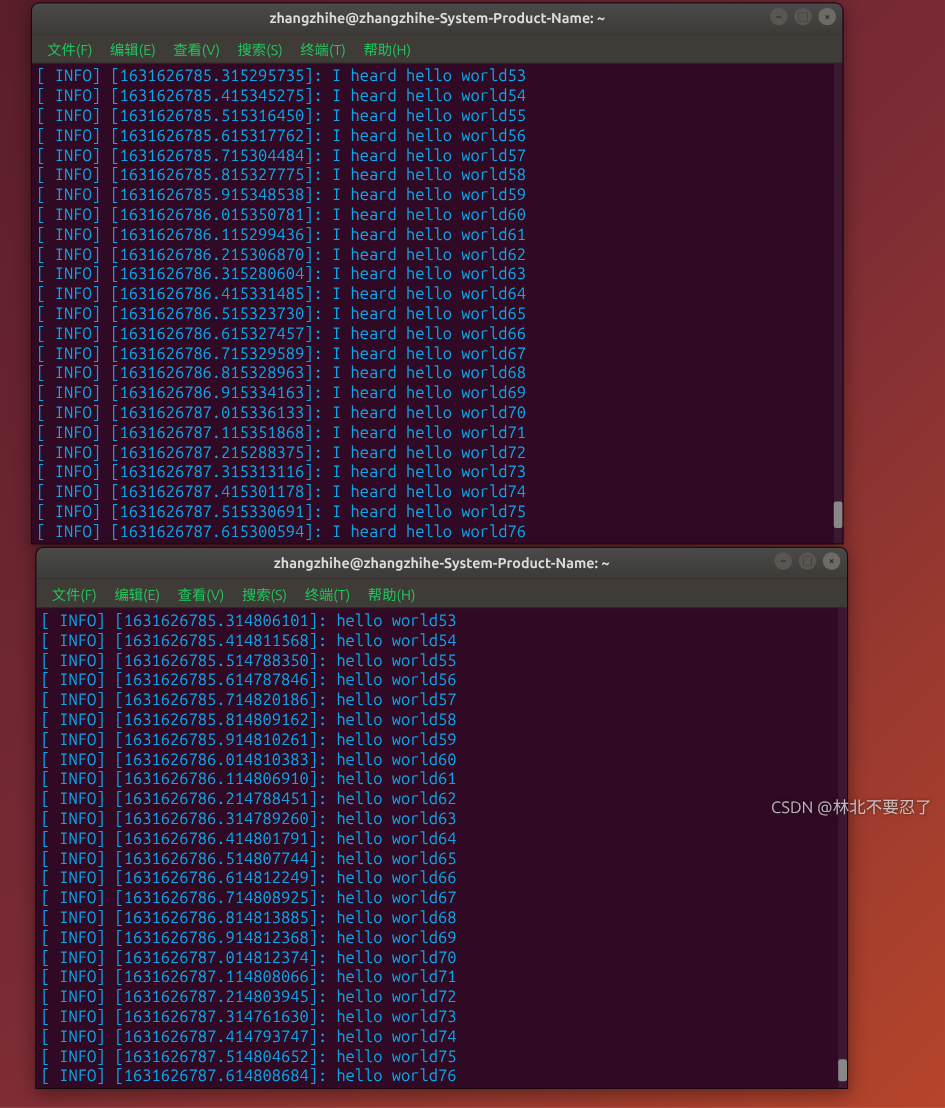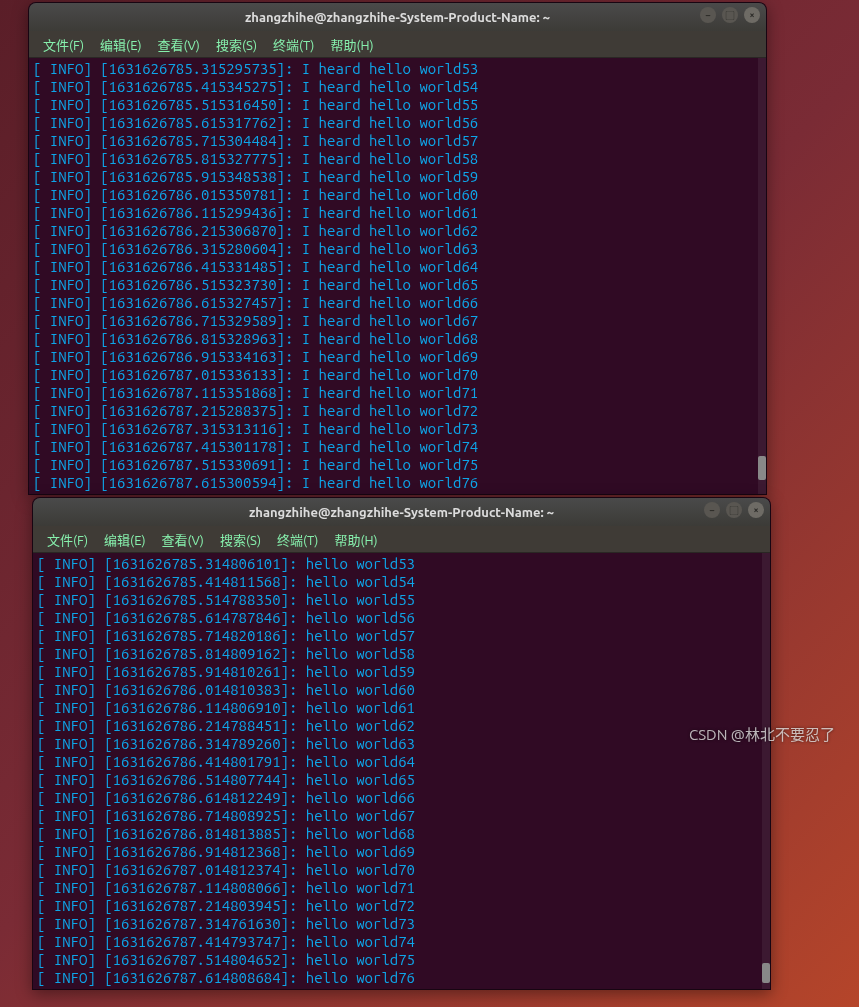--- a/index.html
+++ b/index.html
@@ -56,21 +56,21 @@
     cursor: pointer;
   }
   .win-btn.close { background: #6e6b65; }
   .menubar {
     height: 26px;
     background: #3f3b36;
     display: flex;
     align-items: center;
     padding: 0 6px;
     gap: 0;
-    color: #86efac;
+    color: #22c55e;
     font-size: 13px;
     border-bottom: 1px solid #2a2724;
   }
   .menu-item {
     padding: 2px 8px;
     cursor: pointer;
   }
   .term-body {
     background: #300a24;
     font-family: "Ubuntu Mono", "DejaVu Sans Mono", monospace;
@@ -92,21 +92,21 @@
   }
   .scroll-thumb {
     position: absolute;
     right: 0;
     width: 8px;
     background: #888;
     border-radius: 2px;
   }
   .watermark {
     position: absolute;
-    right: 24px;
+    right: 12px;
     bottom: 10px;
     color: rgba(230,230,230,0.78);
     font-size: 15px;
     font-weight: 400;
     text-shadow: 0 0 3px rgba(0,0,0,0.6);
     pointer-events: none;
   }
   
   #win1 { left: 28px; top: 2px;   width: 737px; }
   #win2 { left: 32px; top: 497px; width: 737px; }

